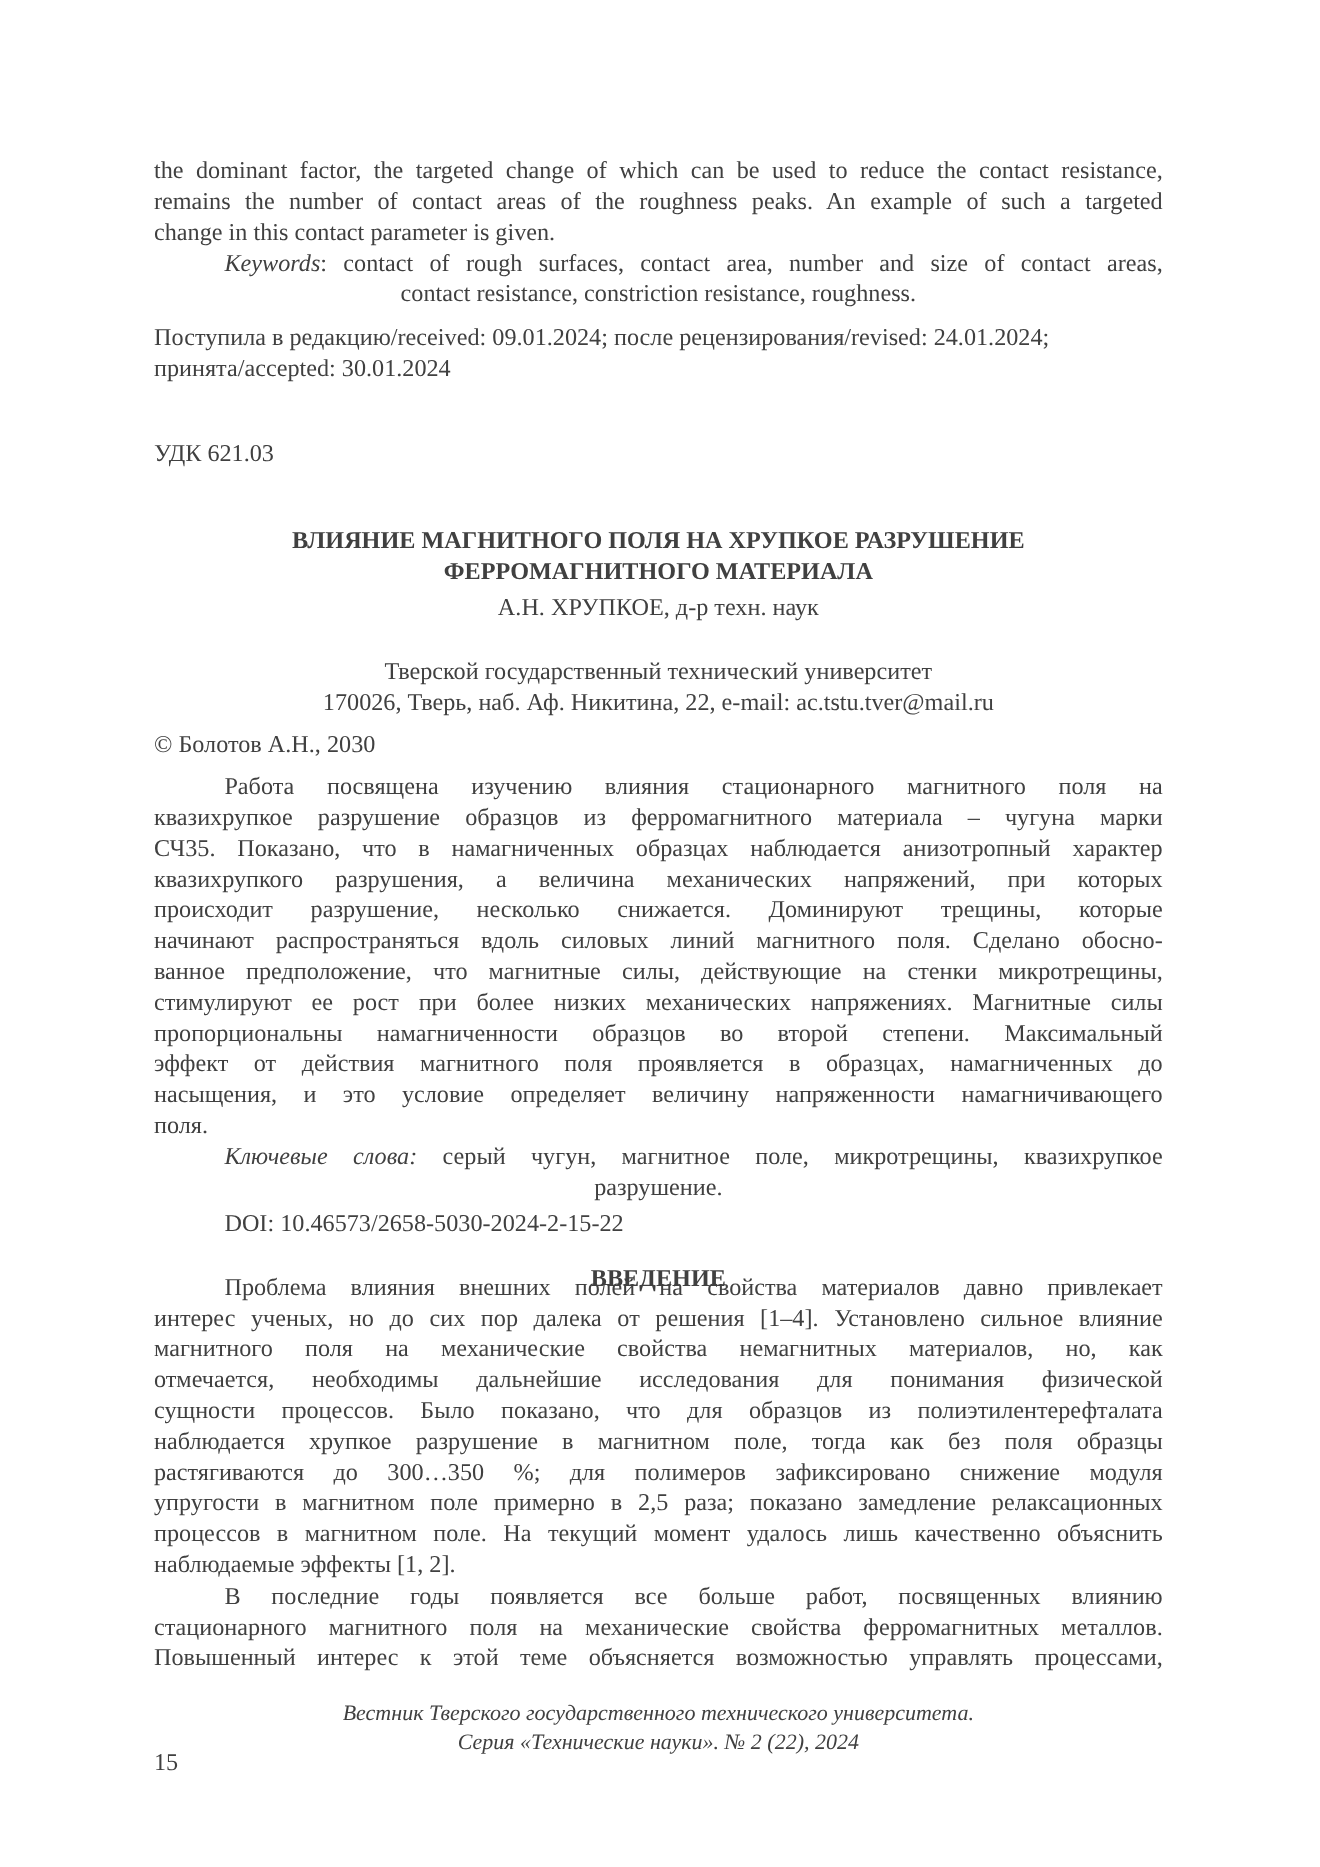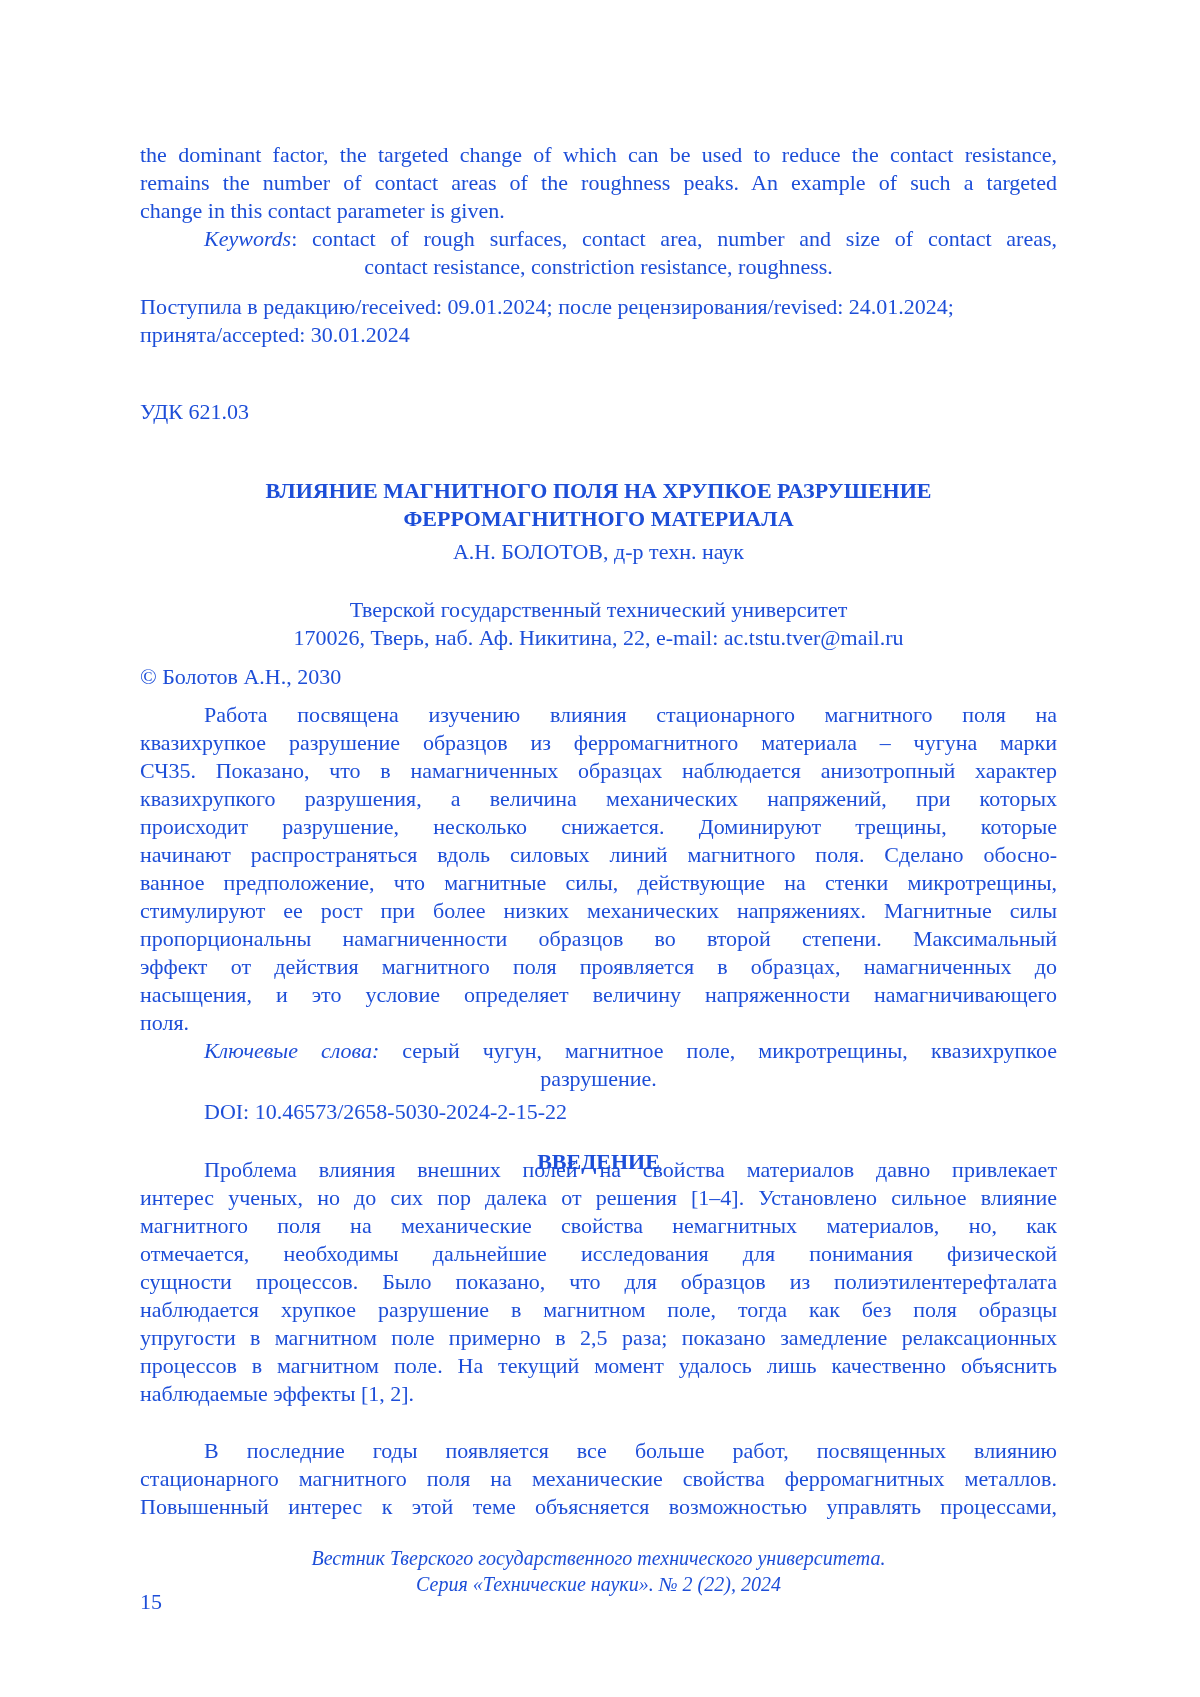--- a/index.html
+++ b/index.html
@@ -2,21 +2,21 @@
 <html><head>
 <meta charset="utf-8">
 <style>
   html, body { margin: 0; padding: 0; background: #ffffff; }
   .page {
     position: relative;
     width: 1200px;
     height: 1697px;
     background: #ffffff;
     font-family: "Liberation Serif", "DejaVu Serif", serif;
-    color: #1d4ed8;
+    color: #404040;
     overflow: hidden;
   }
   .block {
     position: absolute;
     left: 140px;
     width: 917px;
     font-size: 22px;
     line-height: 28px;
   }
   
@@ -53,21 +53,21 @@
       <div>принята/accepted: 30.01.2024</div>
     </div>
 
   <div class="block" style="top:398px">УДК 621.03</div>
 
   <div class="block center-block bold" style="top:455px">
       <div>ВЛИЯНИЕ МАГНИТНОГО ПОЛЯ НА ХРУПКОЕ РАЗРУШЕНИЕ</div>
       <div>ФЕРРОМАГНИТНОГО МАТЕРИАЛА</div>
     </div>
 
-  <div class="block center-block" style="top:538px">А.Н. БОЛОТОВ, д-р техн. наук</div>
+  <div class="block center-block" style="top:538px">А.Н. ХРУПКОЕ, д-р техн. наук</div>
 
   <div class="block center-block" style="top:596px">
       <div>Тверской государственный технический университет</div>
       <div>170026, Тверь, наб. Аф. Никитина, 22, e-mail: ac.tstu.tver@mail.ru</div>
     </div>
 
   <div class="block right-block" style="top:663px">© Болотов А.Н., 2030</div>
 
   <div class="block justify last-left indent-first" style="top:701px">
       <div>Работа посвящена изучению влияния стационарного магнитного поля на</div>
@@ -93,20 +93,21 @@
 
   <div class="block center-block bold" style="top:1126px">ВВЕДЕНИЕ</div>
 
   <div class="block justify last-left indent-first" style="top:1156px">
       <div>Проблема влияния внешних полей на свойства материалов давно привлекает</div>
       <div>интерес ученых, но до сих пор далека от решения [1–4]. Установлено сильное влияние</div>
       <div>магнитного поля на механические свойства немагнитных материалов, но, как</div>
       <div>отмечается, необходимы дальнейшие исследования для понимания физической</div>
       <div>сущности процессов. Было показано, что для образцов из полиэтилентерефталата</div>
       <div>наблюдается хрупкое разрушение в магнитном поле, тогда как без поля образцы</div>
+      <div>растягиваются до 300…350 %; для полимеров зафиксировано снижение модуля</div>
       <div>упругости в магнитном поле примерно в 2,5 раза; показано замедление релаксационных</div>
       <div>процессов в магнитном поле. На текущий момент удалось лишь качественно объяснить</div>
       <div>наблюдаемые эффекты [1, 2].</div>
     </div>
 
   <div class="block justify indent-first" style="top:1437px">
       <div>В последние годы появляется все больше работ, посвященных влиянию</div>
       <div>стационарного магнитного поля на механические свойства ферромагнитных металлов.</div>
       <div>Повышенный интерес к этой теме объясняется возможностью управлять процессами,</div>
     </div>

